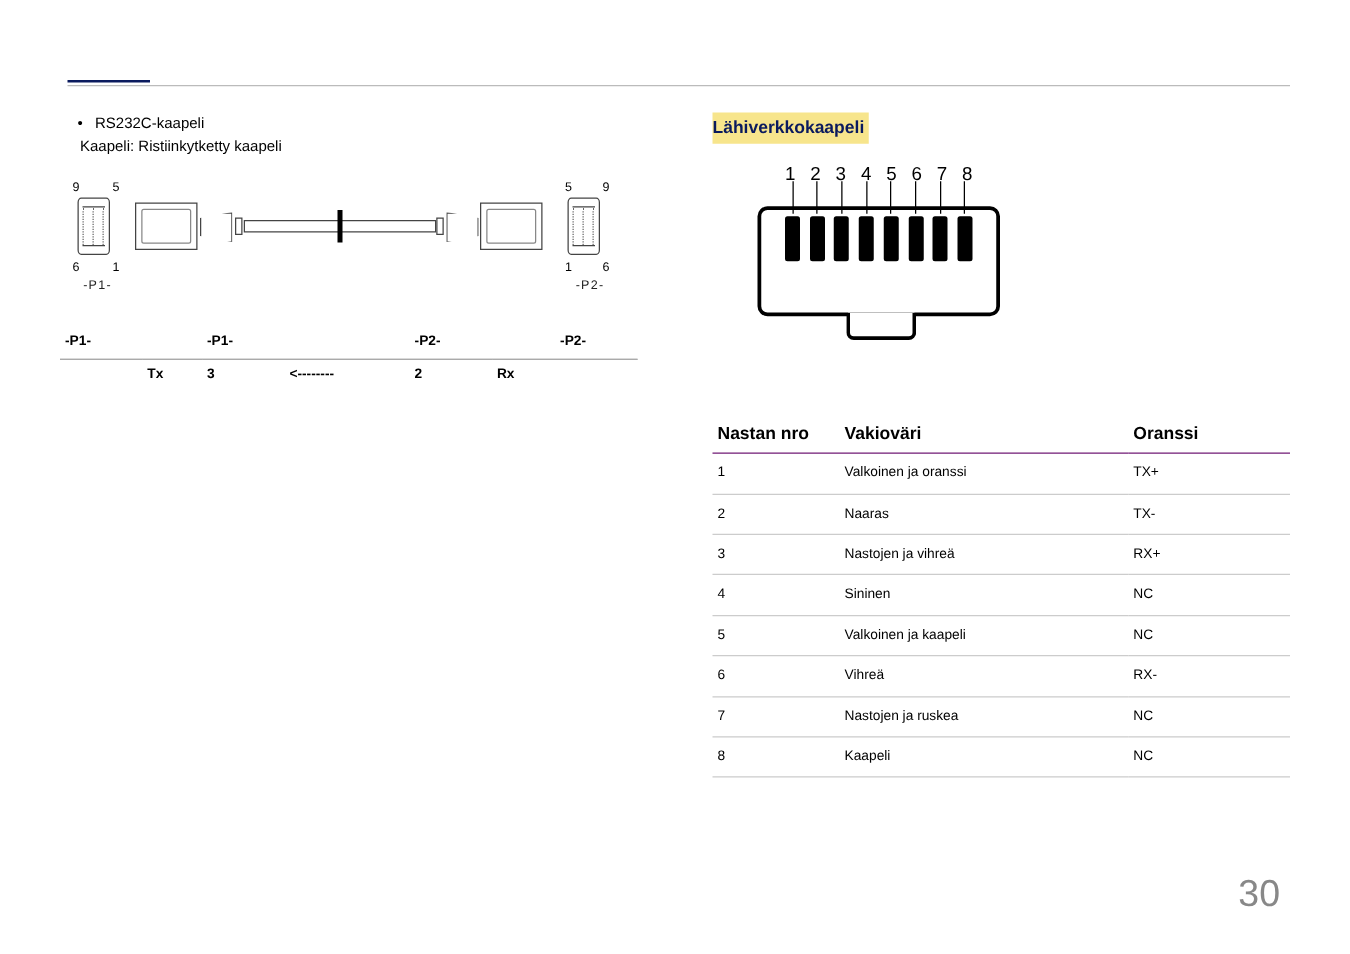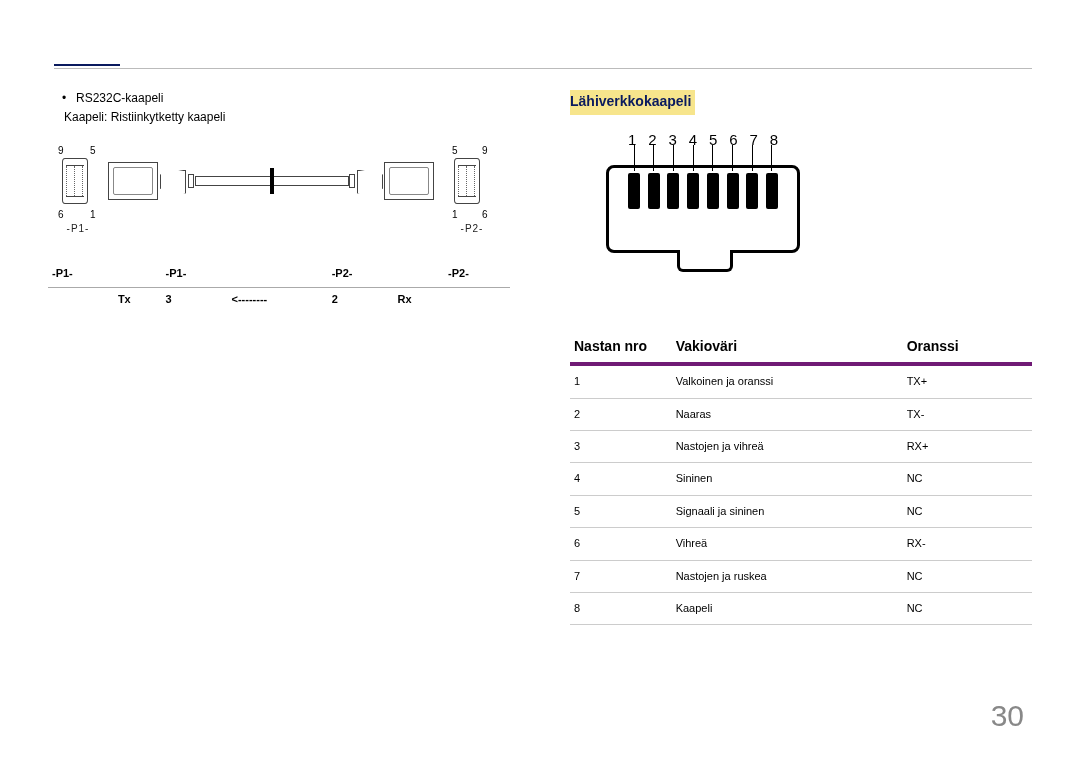--- a/index.html
+++ b/index.html
@@ -95,21 +95,21 @@
     width: 100%;
     margin-top: 10px;
   }
   th, td {
     text-align: left;
     padding: 6px 4px;
     font-size: 11px;
     font-weight: 400;
   }
   th { font-weight: 700; font-size:11px; }
-  .net th { font-size: 14px; font-weight:600; padding: 10px 4px 6px; border-bottom:4px solid #701a75;}
+  .net th { font-size: 14px; font-weight:600; padding: 10px 4px 6px; border-bottom:1px solid #701a75;}
   .net td { border-bottom:1px solid #ccc; padding: 8px 4px; font-size:11px;}
   .rsrow td { border:0; padding:4px 4px;}
   .rsrow th { border-bottom:1px solid #aaa; padding-bottom:6px;}
 
   
   .rj45-wrap { position:relative; width:200px; height:170px; margin:14px 0 0 36px;}
   .pinnums { position:absolute; top:0; left:22px; width:150px; display:flex; justify-content:space-between; font-size:15px; font-weight:500;}
   .rj45body {
     position:absolute; top:36px; left:0; width:194px; height:88px;
     border:3px solid #000; border-radius:8px;
@@ -288,21 +288,21 @@
             <td>Nastojen ja vihreä</td>
             <td>RX+</td>
           </tr>
           <tr>
             <td>4</td>
             <td>Sininen</td>
             <td>NC</td>
           </tr>
           <tr>
             <td>5</td>
-            <td>Signaali ja sininen</td>
+            <td>Valkoinen ja kaapeli</td>
             <td>NC</td>
           </tr>
           <tr>
             <td>6</td>
             <td>Vihreä</td>
             <td>RX-</td>
           </tr>
           <tr>
             <td>7</td>
             <td>Nastojen ja ruskea</td>

